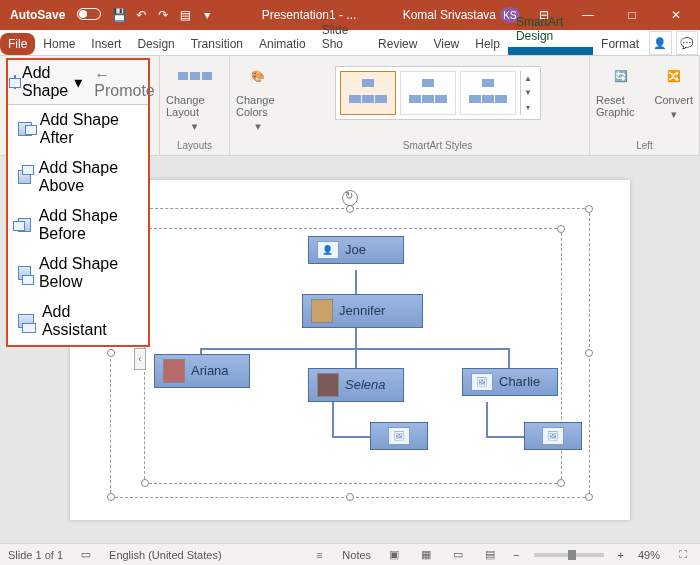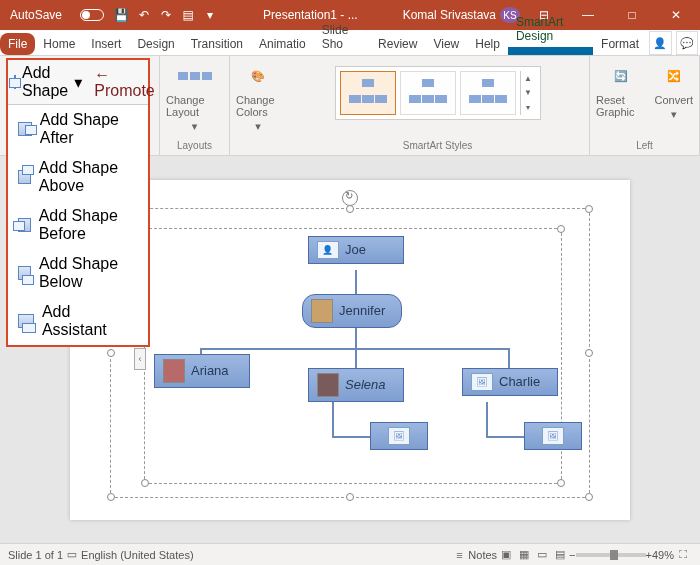--- a/index.html
+++ b/index.html
@@ -1,20 +1,20 @@
 <!DOCTYPE html>
 <html><head>
 <meta charset="utf-8">
 <style>
 * { margin: 0; padding: 0; box-sizing: border-box; font-family: "Segoe UI", Arial, sans-serif; }
 body { width: 700px; height: 565px; background: #e6e6e6; overflow: hidden; position: relative; }
 
 .titlebar { height: 30px; background: #b7472a; color: #fff; display: flex; align-items: center; font-size: 12px; }
 .titlebar .left { display: flex; align-items: center; gap: 6px; padding-left: 6px; }
-.autosave { display: flex; align-items: center; gap: 18px; padding: 0 4px; }
+.autosave { display: flex; gap: 12px; padding: 0 4px; font-weight: bold; }
 .toggle { width: 24px; height: 12px; border: 1px solid #fff; border-radius: 6px; position: relative; }
 .toggle::after { content: ""; position: absolute; width: 8px; height: 8px; background: #fff; border-radius: 50%; left: 1px; top: 1px; }
 .qat-icon { width: 16px; height: 16px; display: flex; align-items: center; justify-content: center; color: #fff; }
 .titlebar .center { flex: 1; text-align: center; }
 .titlebar .right { display: flex; align-items: center; gap: 4px; padding-right: 4px; }
 .avatar { width: 20px; height: 16px; background: #8e5ba6; border-radius: 50%; display: flex; align-items: center; justify-content: center; font-size: 10px; }
 .winbtn { width: 40px; height: 30px; display: flex; align-items: center; justify-content: center; }
 
 .tabs { height: 26px; background: #fff; display: flex; align-items: flex-end; border-bottom: 1px solid #d4d4d4; font-size: 12px; }
 .tab { padding: 4px 8px; color: #444; cursor: pointer; }
@@ -23,21 +23,21 @@
 .tab-spacer { flex: 1; }
 .tab-iconbtn { width: 28px; height: 24px; display: flex; align-items: center; justify-content: center; border: 1px solid #ddd; margin: 0 2px; color: #b7472a; font-size: 11px; }
 
 .ribbon { height: 100px; background: #f3f2f1; border-bottom: 1px solid #d4d4d4; display: flex; position: relative; }
 .ribgroup { border-right: 1px solid #d4d4d4; padding: 4px 6px; display: flex; flex-direction: column; align-items: center; justify-content: space-between; font-size: 10px; color: #666; }
 .ribgroup .lbl { font-size: 10px; color: #777; margin-top: 2px; }
 
 .addshape-box { position: absolute; left: 6px; top: 58px; width: 144px; border: 2px solid #d84727; background: #fff; font-size: 16px; z-index: 20; }
 .addshape-head { display: flex; align-items: center; gap: 6px; padding: 4px 6px; border-bottom: 1px solid #ccc; background: #f7f7f7; }
 .addshape-head .dd { margin-left: auto; }
-.disabled { color: #7f1d1d; }
+.disabled { color: #737373; }
 .menuitem { display: flex; align-items: center; gap: 8px; padding: 6px 10px; cursor: pointer; }
 .mi-icon { width: 16px; height: 14px; border: 1px solid #5b84c4; background: linear-gradient(#dce8f7,#b4c9e7); position: relative; }
 .mi-icon::after { content: ""; position: absolute; width: 10px; height: 8px; border: 1px solid #5b84c4; background: #eef4fb; }
 .mi-after::after { right: -6px; top: 2px; }
 .mi-before::after { left: -6px; top: 2px; }
 .mi-above::after { left: 3px; top: -6px; }
 .mi-below::after { left: 3px; top: 8px; }
 .mi-assist::after { left: 3px; top: 8px; width: 12px; }
 .mini-boxes { display: flex; gap: 2px; }
 .mini-boxes span { width: 10px; height: 8px; background: #8aa8d8; }
@@ -66,21 +66,21 @@
 .sel-inner { position: absolute; left: 74px; top: 48px; width: 418px; height: 256px; border: 1px dashed #999; }
 .handle { width: 8px; height: 8px; border: 1px solid #888; background: #fff; border-radius: 50%; position: absolute; }
 
 .expand-btn { position: absolute; left: 64px; top: 168px; width: 12px; height: 22px; border: 1px solid #aaa; background: #f4f4f4; font-size: 9px; display: flex; align-items: center; justify-content: center; color: #666; }
 
 .node { position: absolute; border: 1px solid #4a6da8; background: linear-gradient(#9db7e0,#7f9fd1); display: flex; align-items: center; gap: 6px; padding: 4px 8px; font-size: 13px; color: #263a5a; }
 .node .pic { width: 22px; height: 24px; background: #ccc; border: 1px solid #888; }
 .node .ph { width: 22px; height: 18px; background: #eef4fb; border: 1px solid #7fa0c7; display: flex; align-items: center; justify-content: center; font-size: 9px; color: #5b84c4; }
 .conn { position: absolute; background: #6b89b8; }
 
-.statusbar { position: absolute; bottom: 0; left: 0; right: 0; height: 22px; background: #f3f2f1; border-top: 1px solid #d4d4d4; display: flex; align-items: center; font-size: 11px; color: #555; padding: 0 8px; gap: 0; }
+.statusbar { position: absolute; bottom: 0; left: 0; right: 0; height: 22px; background: #f3f2f1; border-top: 1px solid #d4d4d4; display: flex; align-items: center; font-size: 11px; color: #555; padding: 0 8px; gap: 14px; }
 .sb-spacer { flex: 1; }
 .sb-icon { width: 18px; height: 16px; display: flex; align-items: center; justify-content: center; border: 0; color: #666; font-size: 11px; }
 .slider { width: 70px; height: 4px; background: #ccc; position: relative; }
 .slider::after { content: ""; position: absolute; left: 34px; top: -3px; width: 8px; height: 10px; background: #888; }
 </style>
 </head>
 <body>
 
 <div class="titlebar">
   <div class="left">
@@ -264,21 +264,21 @@
     <div class="conn" style="left:438px; top:168px; width:2px; height:20px"></div>
     <div class="conn" style="left:262px; top:222px; width:2px; height:36px"></div>
     <div class="conn" style="left:262px; top:256px; width:40px; height:2px"></div>
     <div class="conn" style="left:416px; top:222px; width:2px; height:36px"></div>
     <div class="conn" style="left:416px; top:256px; width:40px; height:2px"></div>
 
     <div class="node" style="left:238px; top:56px; width:96px;">
       <div class="ph">👤</div>
       <span>Joe</span>
     </div>
-    <div class="node" style="left:232px; top:114px; width:100px;border-radius:13px;">
+    <div class="node" style="left:232px; top:114px; width:121px;">
       <div class="pic" style="background:#caa06b"></div>
       <span>Jennifer</span>
     </div>
     <div class="node" style="left:84px; top:174px; width:96px;">
       <div class="pic" style="background:#b86a6a"></div>
       <span>Ariana</span>
     </div>
     <div class="node" style="left:238px; top:188px; width:96px;font-style:italic;">
       <div class="pic" style="background:#7a5a5a"></div>
       <span>Selena</span>

